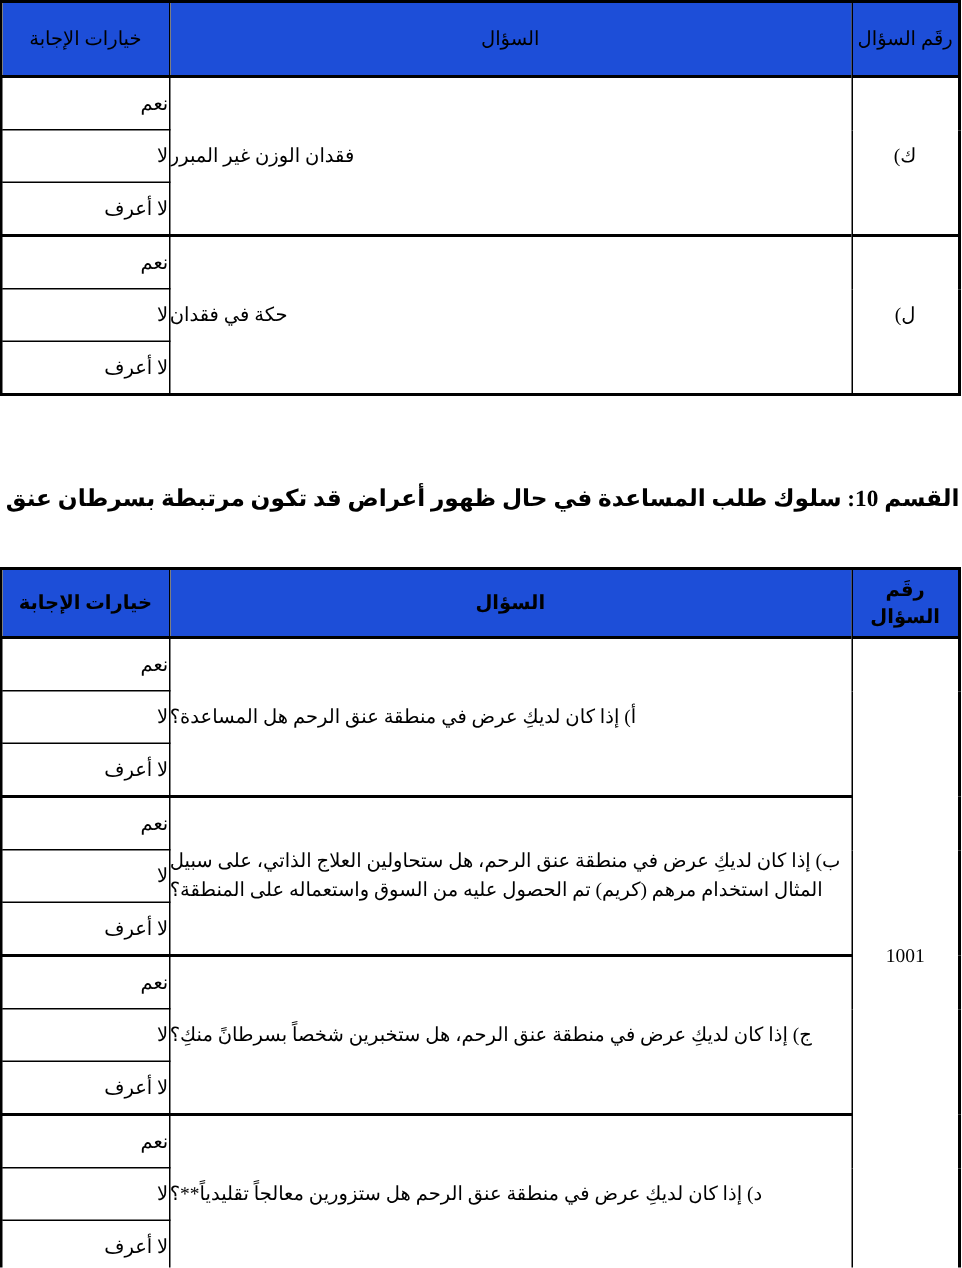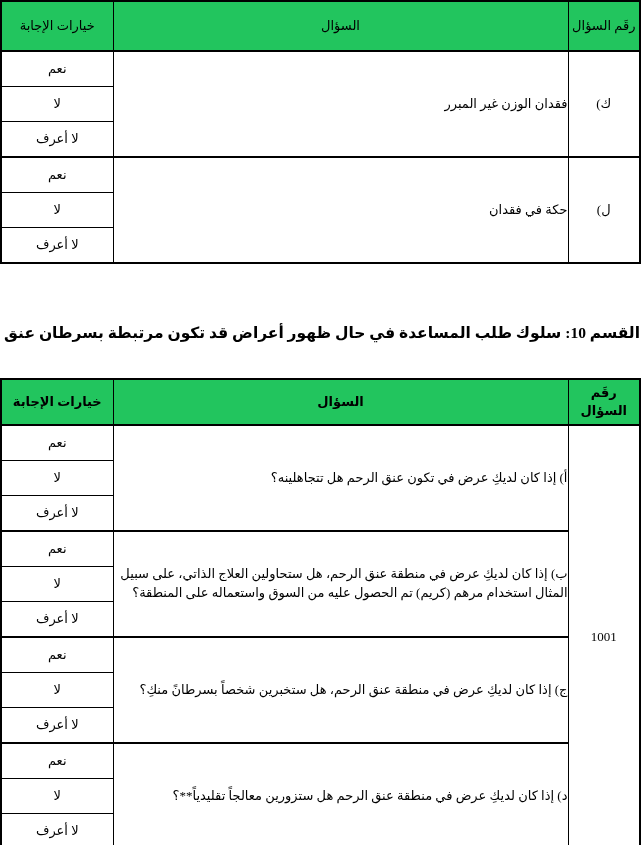--- a/index.html
+++ b/index.html
@@ -23,37 +23,37 @@
     border: 2px solid #000000;
   }
   .qtable th, .qtable td {
     border: 1px solid #000000;
     font-size: 13px;
     padding: 0;
     vertical-align: middle;
     overflow: hidden;
   }
   .qtable thead th {
-    background: #22c55e;
+    background: #1d4ed8;
     text-align: center;
     font-weight: normal;
     line-height: 1.35;
     border-bottom-width: 2px;
   }
   .t1 thead th { height: 48px; }
   .t2 thead th { height: 44px; font-weight: bold; }
   col.c-num { width: 72px; }
   col.c-q   { width: 455px; }
   col.c-opt { width: 112px; }
   .opt-cell {
     height: 34px;
-    text-align: center;
+    text-align: right;
   }
   .q-cell {
-    text-align: right;
+    text-align: left;
     padding: 2px 8px 2px 6px;
     font-size: 12.5px;
     line-height: 1.45;
   }
   .num-cell {
     text-align: center;
     font-size: 13px;
   }
   tr.group-sep td { border-top-width: 2px; }
   .section-title {
@@ -122,21 +122,21 @@
     <tr>
       <th>رقَم السؤال</th>
       <th>السؤال</th>
       <th>خيارات الإجابة</th>
     </tr>
   </thead>
   <tbody>
 
     <tr>
       <td class="num-cell" rowspan="12">1001</td>
-      <td class="q-cell" rowspan="3">أ) إذا كان لديكِ عرض في تكون عنق الرحم هل تتجاهلينه؟</td>
+      <td class="q-cell" rowspan="3">أ) إذا كان لديكِ عرض في منطقة عنق الرحم هل المساعدة؟</td>
       <td class="opt-cell">نعم</td>
     </tr>
     <tr>
       <td class="opt-cell">لا</td>
     </tr>
     <tr>
       <td class="opt-cell">لا أعرف</td>
     </tr>
 
     <tr class="group-sep">

